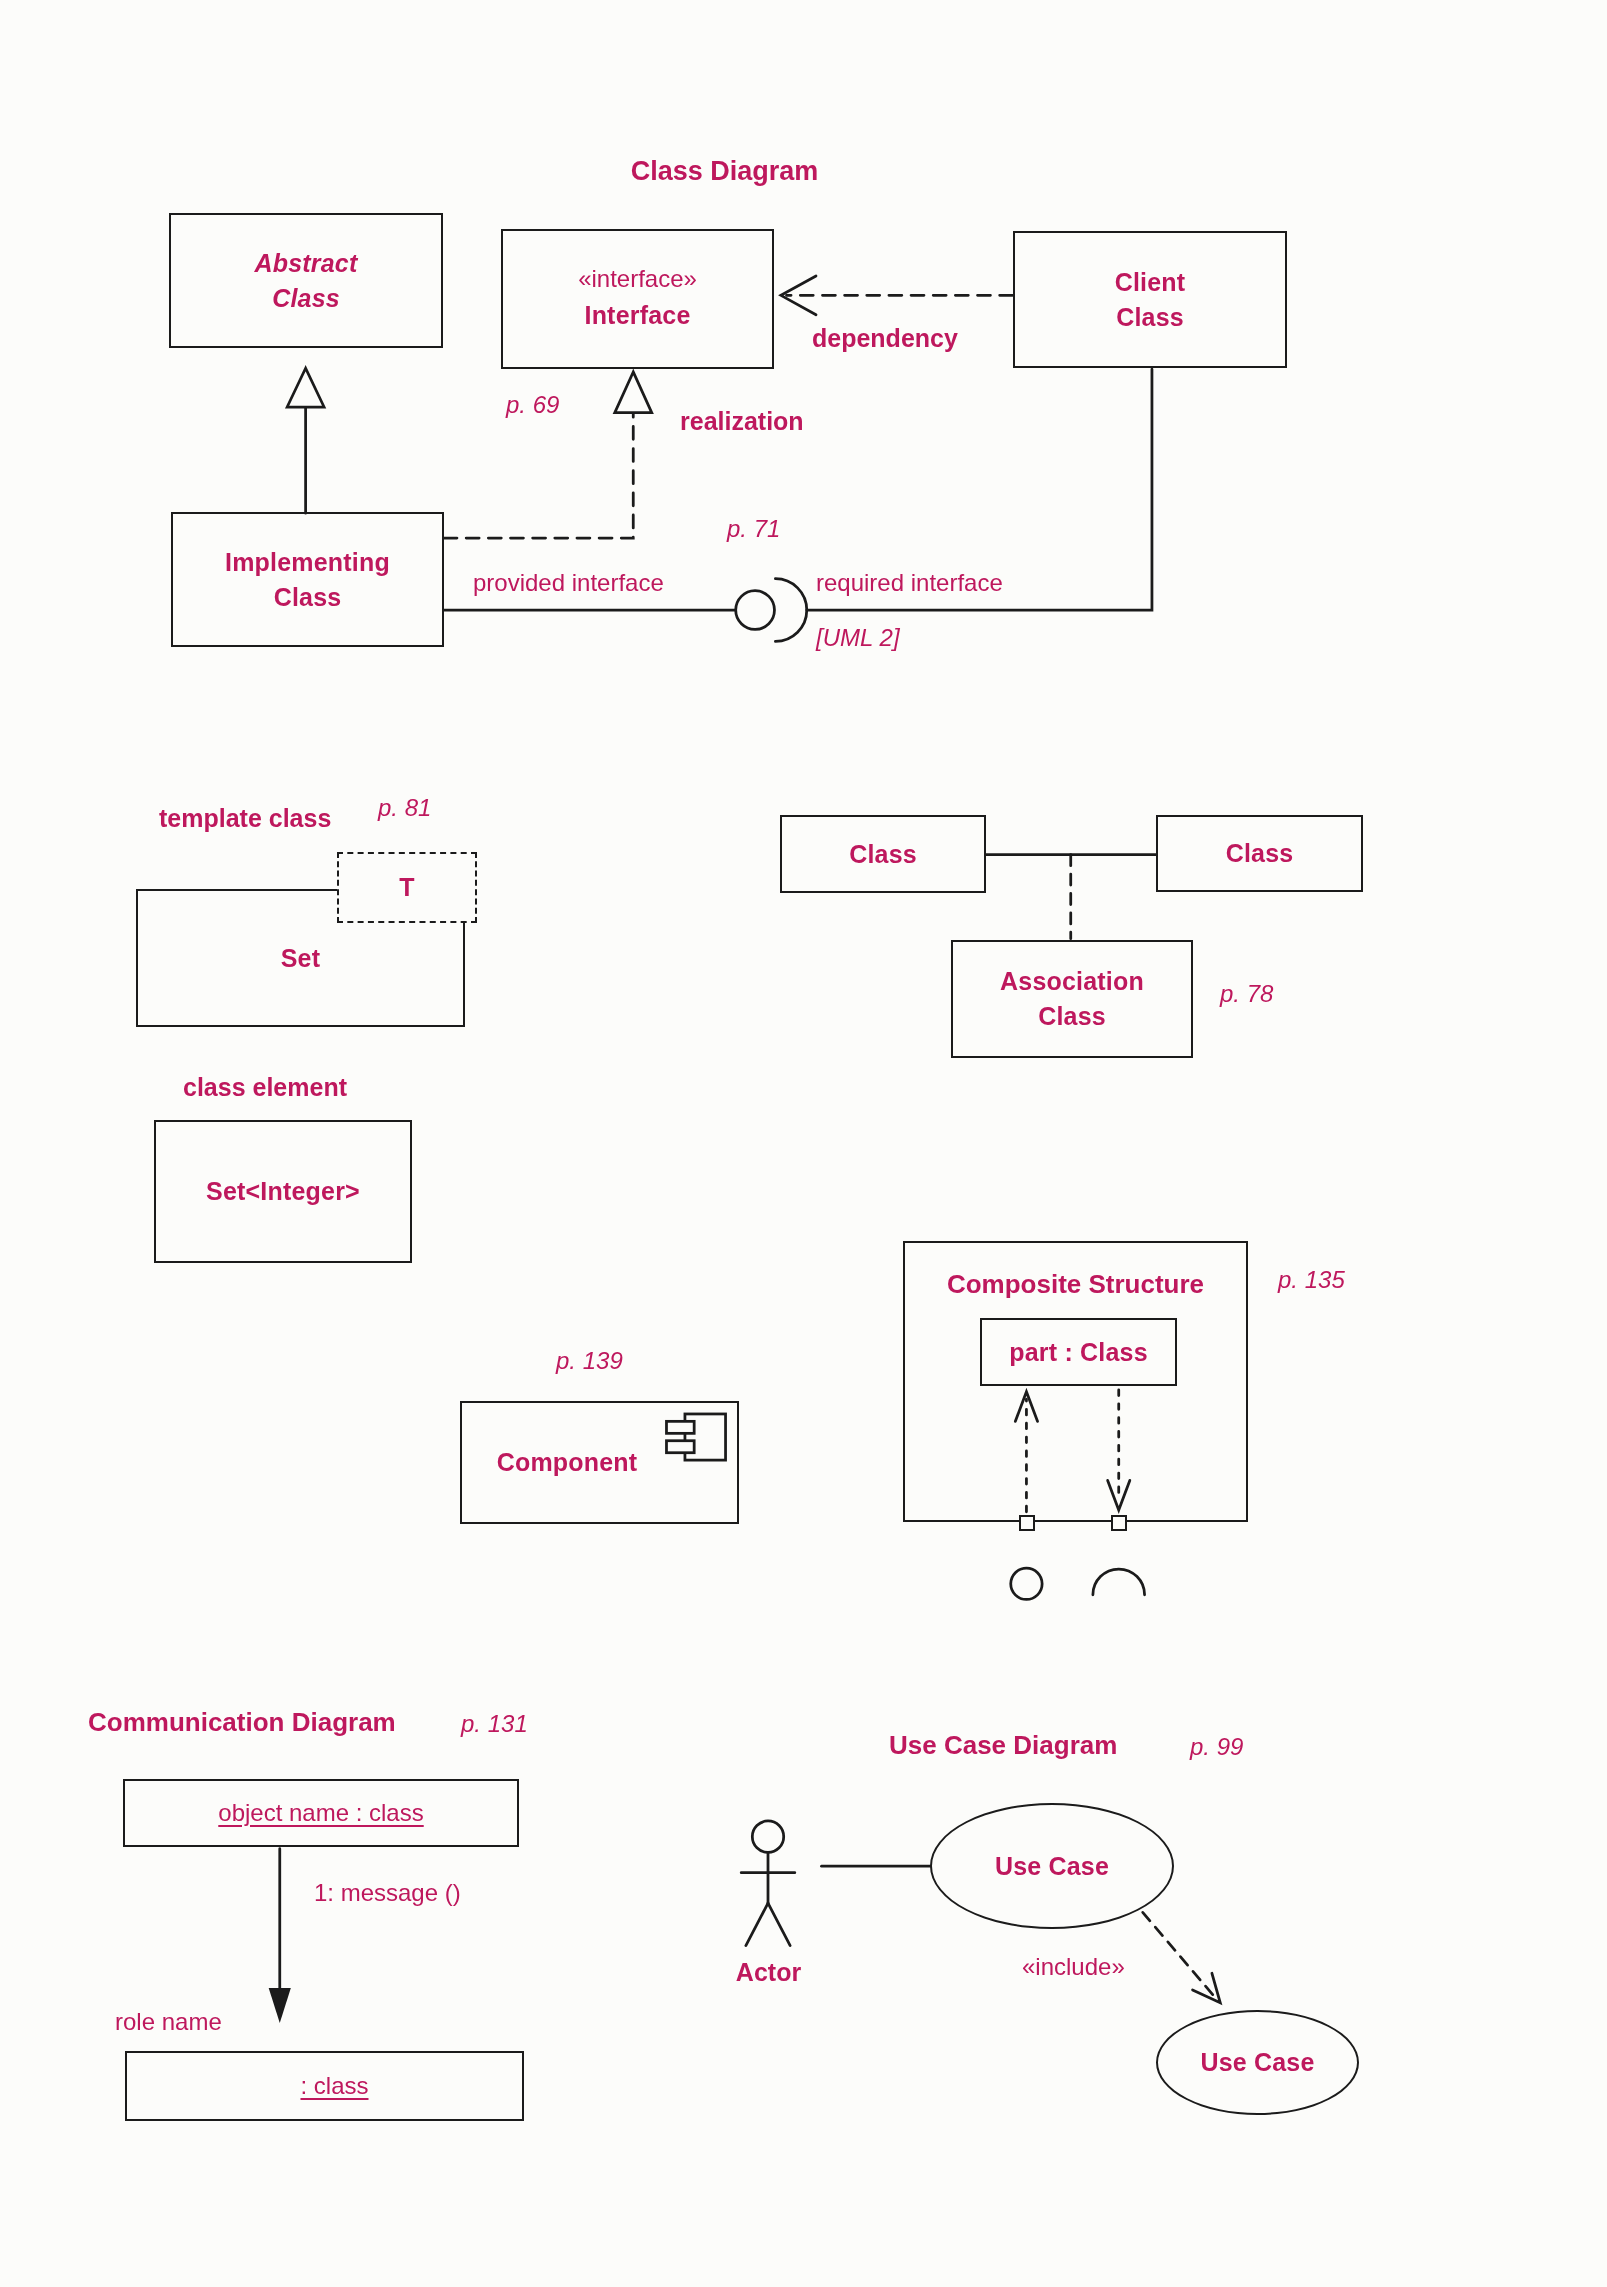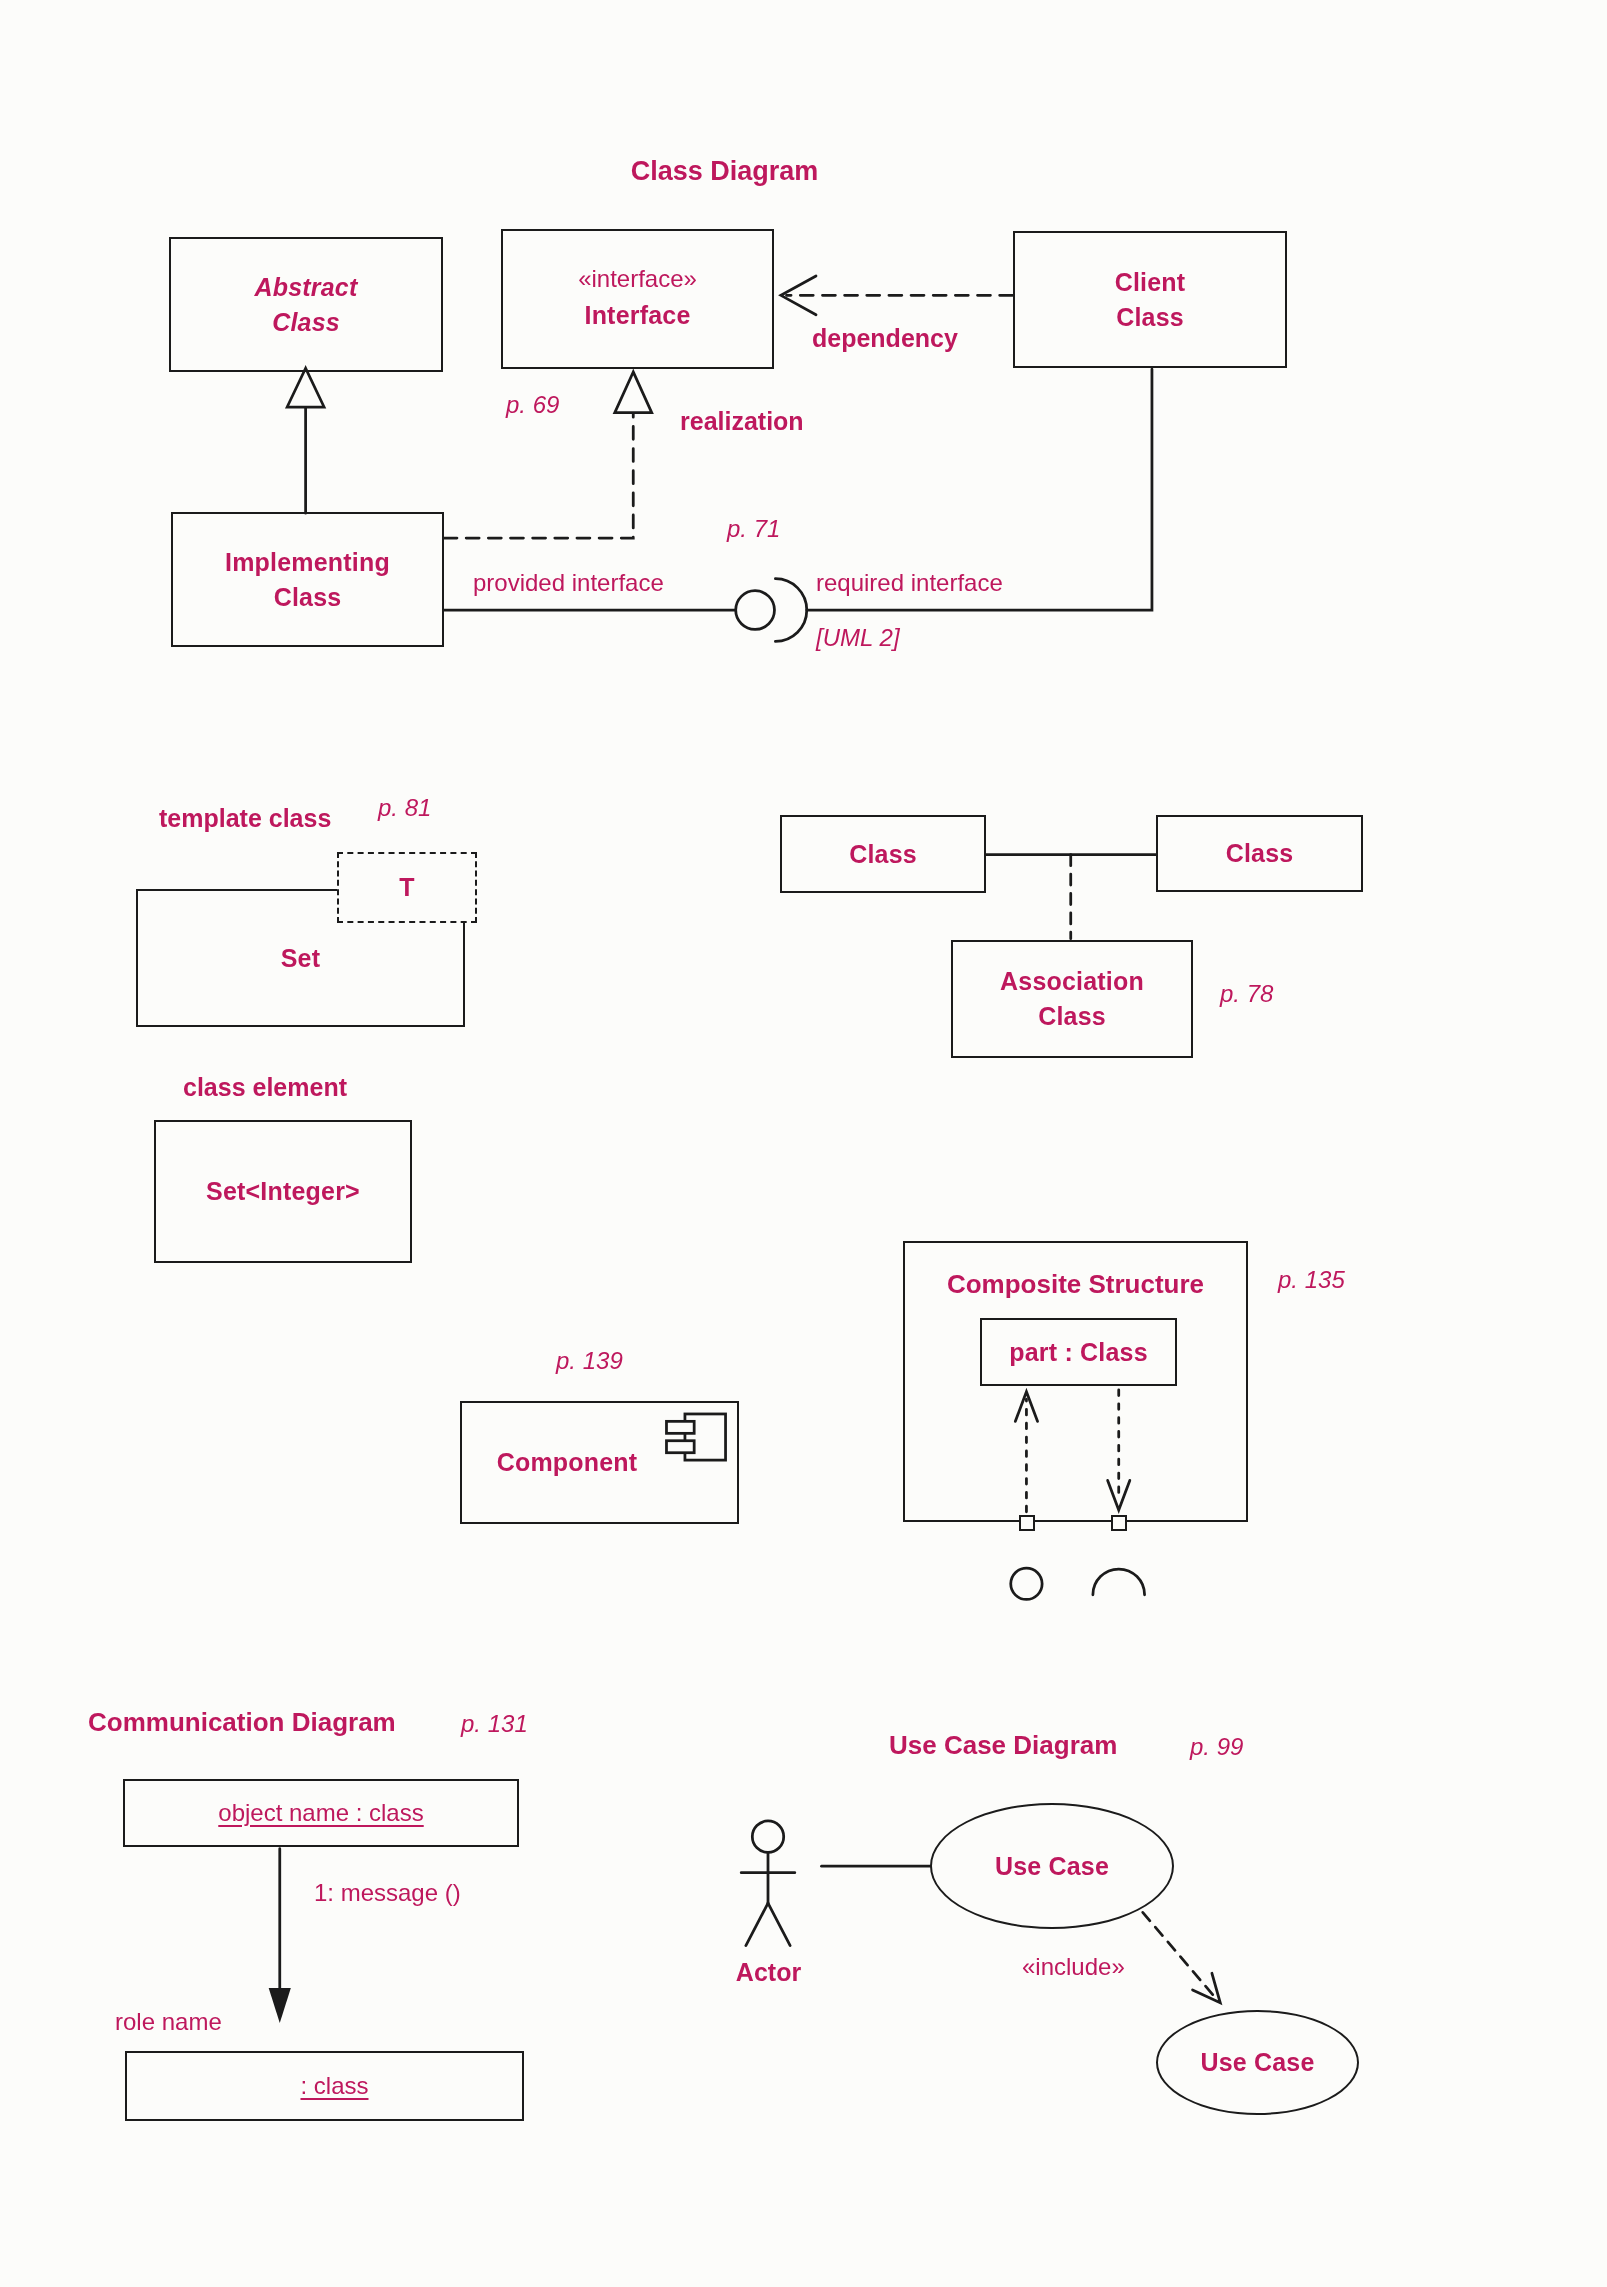--- a/index.html
+++ b/index.html
@@ -104,21 +104,21 @@
     </g>
 
     <g>
       <line x1="1238" y1="2072" x2="1318" y2="2166" stroke-dasharray="12 9"></line>
       <polyline points="1292,2156 1322,2170 1313,2138"></polyline>
     </g>
   </svg>
 
   <div class="lbl title ctr" style="left:549px; top:155px; width:351px;">Class Diagram</div>
 
-  <div class="uml-box" style="left:169px; top:237px; width:274px; height:135px;">
+  <div class="uml-box" style="left:169px; top:213px; width:274px; height:135px;">
     <div class="box-label ital">Abstract
 Class</div>
   </div>
 
   <div class="uml-box" style="left:501px; top:229px; width:273px; height:140px;">
     <div class="stereotype">«interface»</div>
     <div class="box-label">Interface</div>
   </div>
 
   <div class="uml-box" style="left:1013px; top:231px; width:274px; height:137px;">

